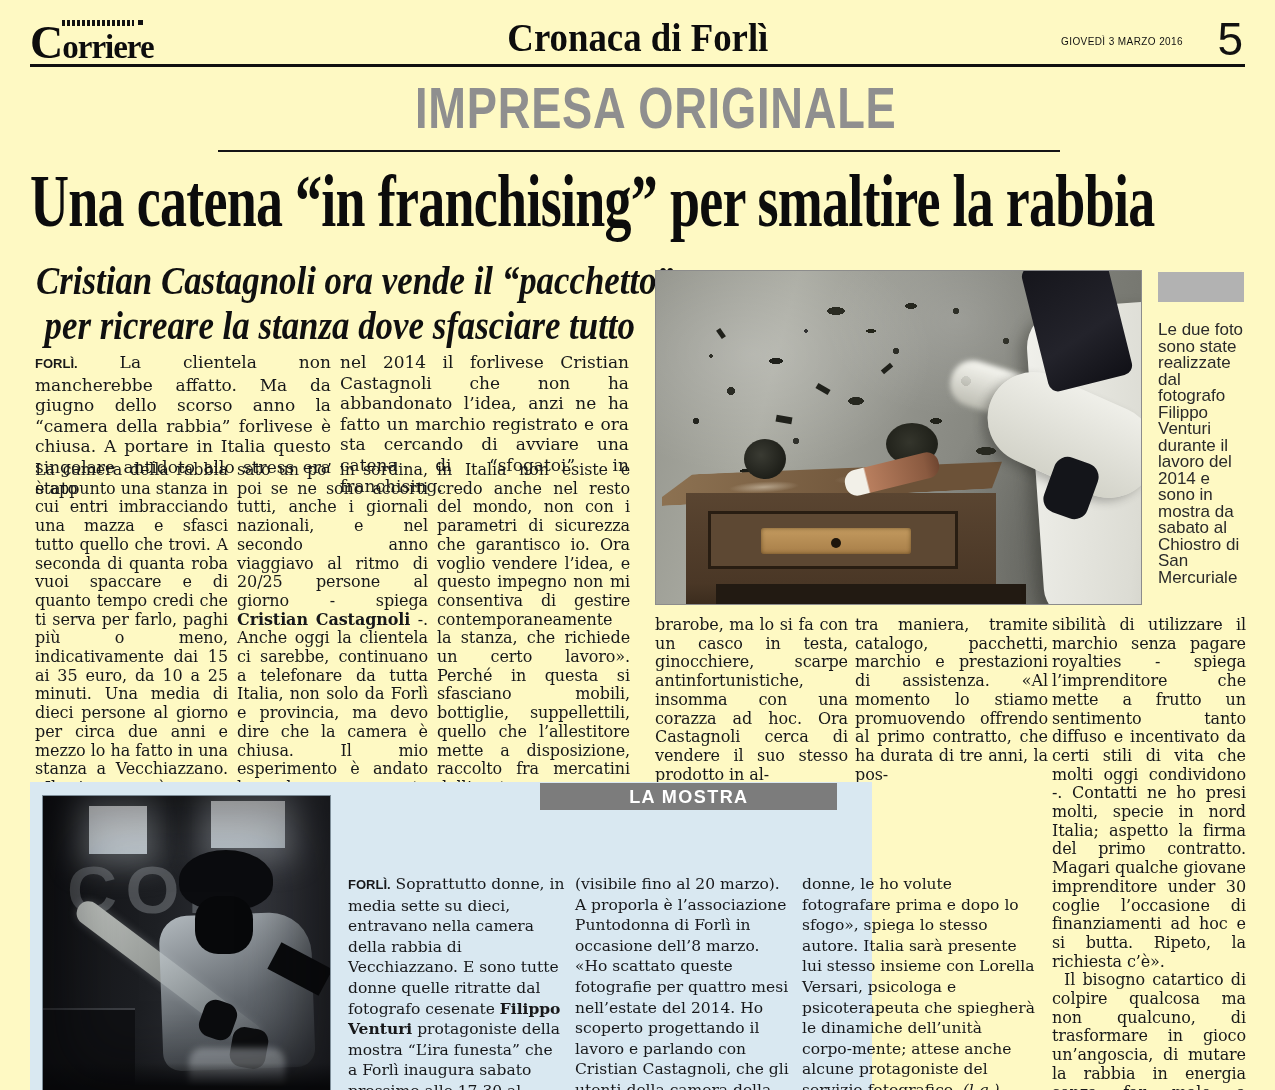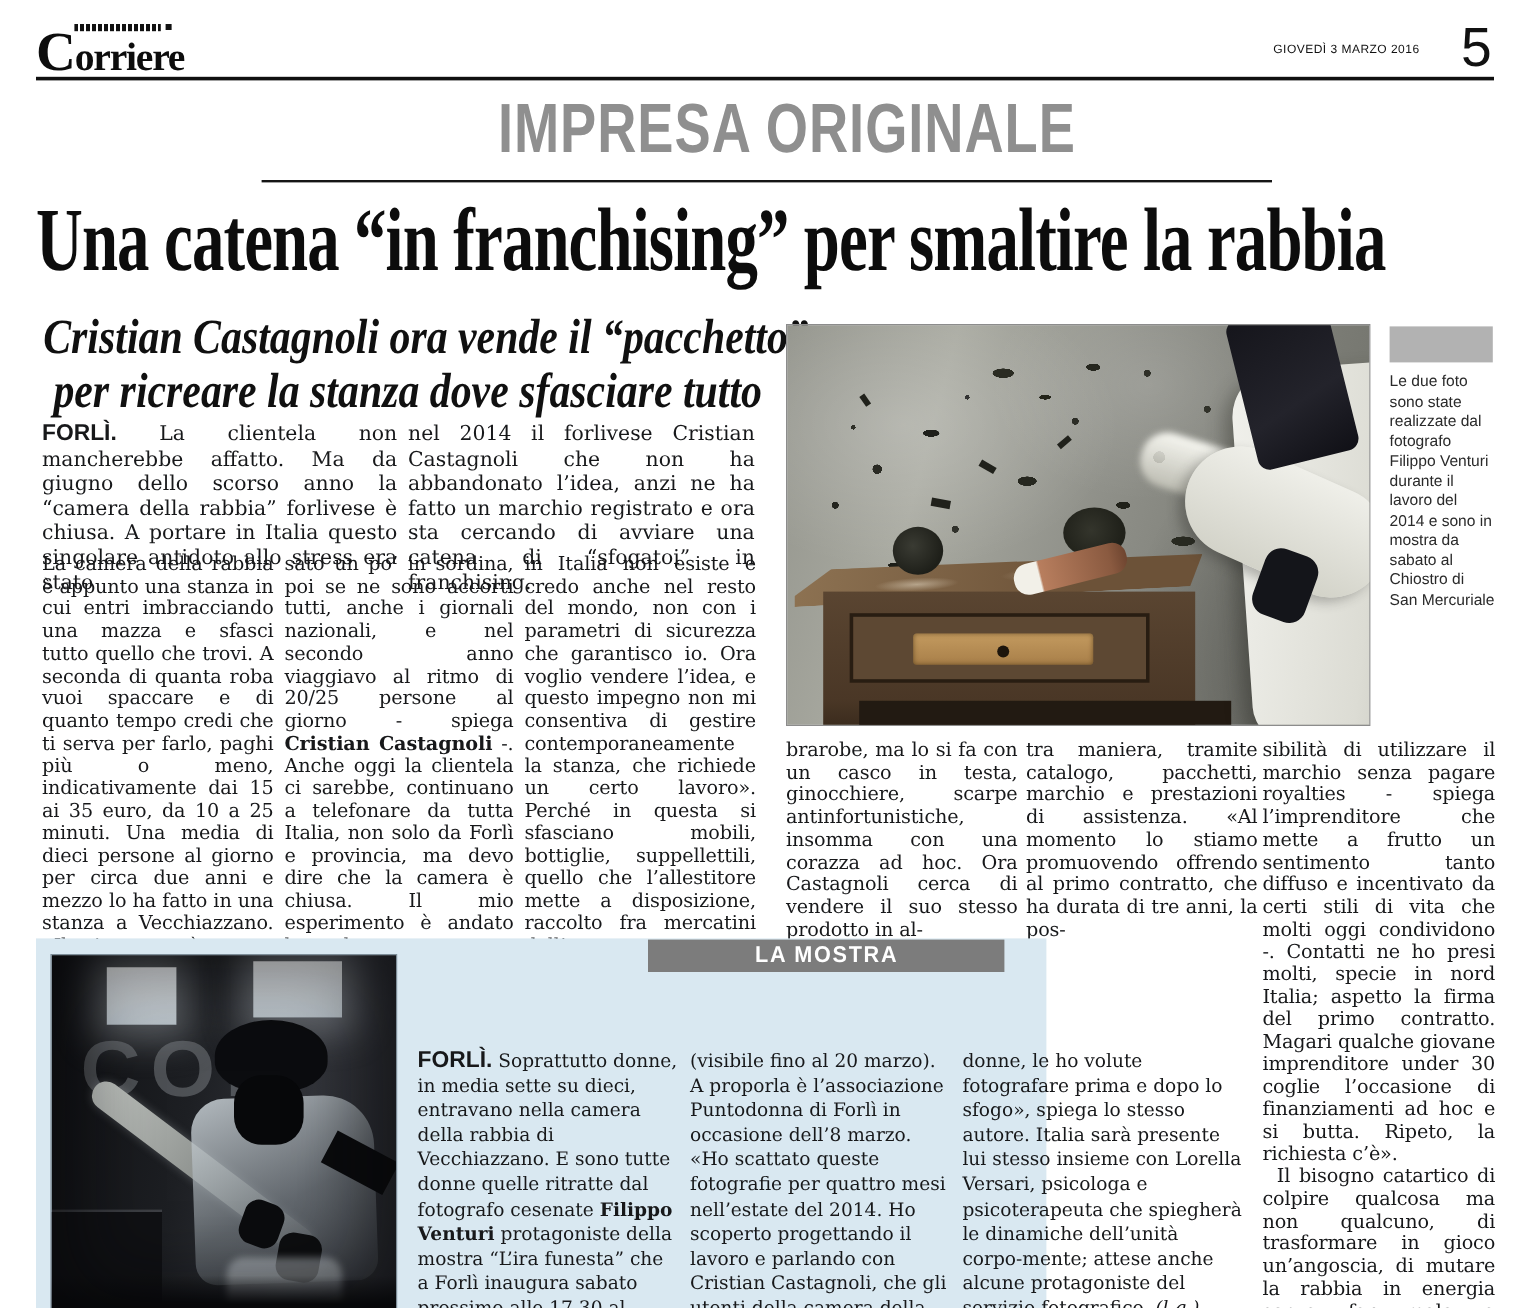--- a/index.html
+++ b/index.html
@@ -1,17 +1,17 @@
 <!DOCTYPE html>
 <html><head>
 <meta charset="utf-8">
 <style>
   * { margin:0; padding:0; box-sizing:border-box; }
   body { background:#e8e8e8; font-family:"DejaVu Serif", serif; }
-  .page { position:relative; width:1275px; height:1090px; background:#ffffff; margin:0 auto; overflow:hidden; color:#17181a; }
+  .page { position:relative; width:1275px; height:1090px; background:#fef9c3; margin:0 auto; overflow:hidden; color:#17181a; }
 
   
   .masthead { position:absolute; left:30px; top:16px; font-family:"Liberation Serif", serif; font-weight:bold; color:#0d0d0d; letter-spacing:-1px; }
   .masthead .bigc { font-size:46px; }
   .masthead .rest { font-size:33px; }
   .masthead-tiny { position:absolute; left:62px; top:20px; width:72px; height:6px;
       background:repeating-linear-gradient(90deg,#111 0 3px, transparent 3px 5px); }
   .masthead-dot { position:absolute; left:138px; top:20px; width:5px; height:5px; background:#111; }
   .section-title-wrap { position:absolute; left:0; top:14px; width:100%; text-align:center; }
   .section-title { display:inline-block; font-family:"Liberation Serif", serif; font-weight:bold; font-size:40px; color:#0d0d0d; transform:scaleX(.92); }
@@ -22,21 +22,21 @@
   
   .kicker-wrap { position:absolute; left:0; top:74px; width:100%; text-align:center;margin-left:18px; }
   .kicker { display:inline-block; font-family:"Liberation Sans", sans-serif; font-weight:bold; font-size:58px; color:#8f8f8f; transform:scaleX(.78); letter-spacing:1px; }
   .kicker-rule { position:absolute; left:218px; top:150px; width:842px; height:2px; background:#151515; }
   .headline { position:absolute; left:30px; top:158px; white-space:nowrap; font-family:"Liberation Serif", serif; font-weight:bold; font-size:75px; letter-spacing:-1px; color:#0c0c0c; transform:scaleX(.72); transform-origin:left top; }
   .standfirst { position:absolute; left:36px; top:258px; font-family:"Liberation Serif", serif; font-style:italic; font-weight:bold; font-size:41px; line-height:1.1; color:#101010; transform:scaleX(.85); transform-origin:left top; white-space:nowrap; }
   .standfirst .sf2 { padding-left:10px; }
 
   
   .lead-col { position:absolute; top:352px; font-size:17px; line-height:20.6px; text-align:justify; color:#17181a; }
-  .dateline { font-family:"Liberation Sans", sans-serif; font-weight:bold; font-size:19px; }
+  .dateline { font-family:"Liberation Sans", sans-serif; font-weight:bold; font-size:13px; }
   .ncol { position:absolute; font-size:16px; line-height:18.7px; text-align:justify; color:#17181a; letter-spacing:-.1px; }
   .ncol p + p { text-indent:12px; }
 
   
   .photo1 { position:absolute; left:655px; top:270px; width:487px; height:335px; border:1px solid #8c8c8c; overflow:hidden;
     background:
       radial-gradient(ellipse 300px 200px at 20% 25%, rgba(255,255,255,.20), transparent 60%),
       radial-gradient(ellipse 220px 160px at 62% 15%, rgba(255,255,255,.14), transparent 60%),
       radial-gradient(ellipse 260px 300px at 95% 85%, rgba(0,0,0,.30), transparent 70%),
       linear-gradient(105deg,#93948c 0%, #a9aaa1 25%, #8f9089 52%, #7d7e77 76%, #6d6e67 100%); }
@@ -84,21 +84,21 @@
       background:linear-gradient(100deg,#f1f1ec,#dcdcd4 70%, #c6c6bd); box-shadow:-8px 6px 14px rgba(40,40,35,.35); }
   .p1-sleeve { position:absolute; right:-18px; top:118px; width:175px; height:92px; border-radius:46px; transform:rotate(24deg);
       background:linear-gradient(#efefe9,#d3d3c9); box-shadow:-4px 6px 10px rgba(40,40,35,.3); }
   .p1-glove { position:absolute; left:392px; top:188px; width:46px; height:58px; border-radius:14px; transform:rotate(20deg); background:#14151a; }
   .p1-darkobj { position:absolute; left:378px; top:-14px; width:86px; height:128px; border-radius:10px; transform:rotate(-14deg);
       background:linear-gradient(160deg,#15151b,#23232b 60%, #101016); }
 
   
   .photo-caption { position:absolute; left:1158px; top:272px; width:88px; }
   .caption-swatch { width:86px; height:30px; background:#b2b2b2; }
-  .caption-text { margin-top:8px; font-family:"Liberation Sans", sans-serif; font-size:13px; line-height:16.5px; color:#2a2a2a; }
+  .caption-text { margin-top:20px; font-family:"Liberation Sans", sans-serif; font-size:17px; line-height:16.5px; color:#2a2a2a; }
 
   
   .mostra-box { position:absolute; left:30px; top:782px; width:842px; height:326px; background:#d9e8f1; }
   .mostra-bar { position:absolute; left:510px; top:1px; width:297px; height:27px; background:#7c7c7c; text-align:center; }
   .mostra-bar span { display:inline-block; font-family:"Liberation Sans", sans-serif; font-weight:bold; font-size:19px; letter-spacing:1.5px; color:#ffffff; line-height:27px; transform:scaleX(.95); }
   .mostra-headline-wrap { position:absolute; left:290px; top:36px; width:720px; text-align:center; }
   .mostra-headline { display:inline-block; white-space:nowrap; font-family:"Liberation Serif", serif; font-weight:bold; font-size:42px; color:#0d0d0d; transform:scaleX(.66); }
   .bcol { position:absolute; top:92px; font-size:15.5px; line-height:20.6px; text-align:left; color:#17181a; }
   .bcol .sig { font-style:italic; }
 
@@ -124,20 +124,23 @@
   .p2-vignette { position:absolute; inset:0; box-shadow:inset 0 0 60px 24px rgba(5,6,8,.55); }
 </style>
 </head>
 <body>
 
 <div class="page">
 
   <div class="masthead"><span class="bigc">C</span><span class="rest">orriere</span></div>
   <div class="masthead-tiny"></div>
   <div class="masthead-dot"></div>
+  <div class="section-title-wrap">
+    <span class="section-title">Cronaca di Forlì</span>
+  </div>
   <div class="edition-date">GIOVEDÌ 3 MARZO 2016</div>
   <div class="page-number">5</div>
   <div class="header-rule"></div>
 
   <div class="kicker-wrap">
     <span class="kicker">IMPRESA ORIGINALE</span>
   </div>
   <div class="kicker-rule"></div>
   <div class="headline">Una catena “in franchising” per smaltire la rabbia</div>
   <div class="standfirst">

